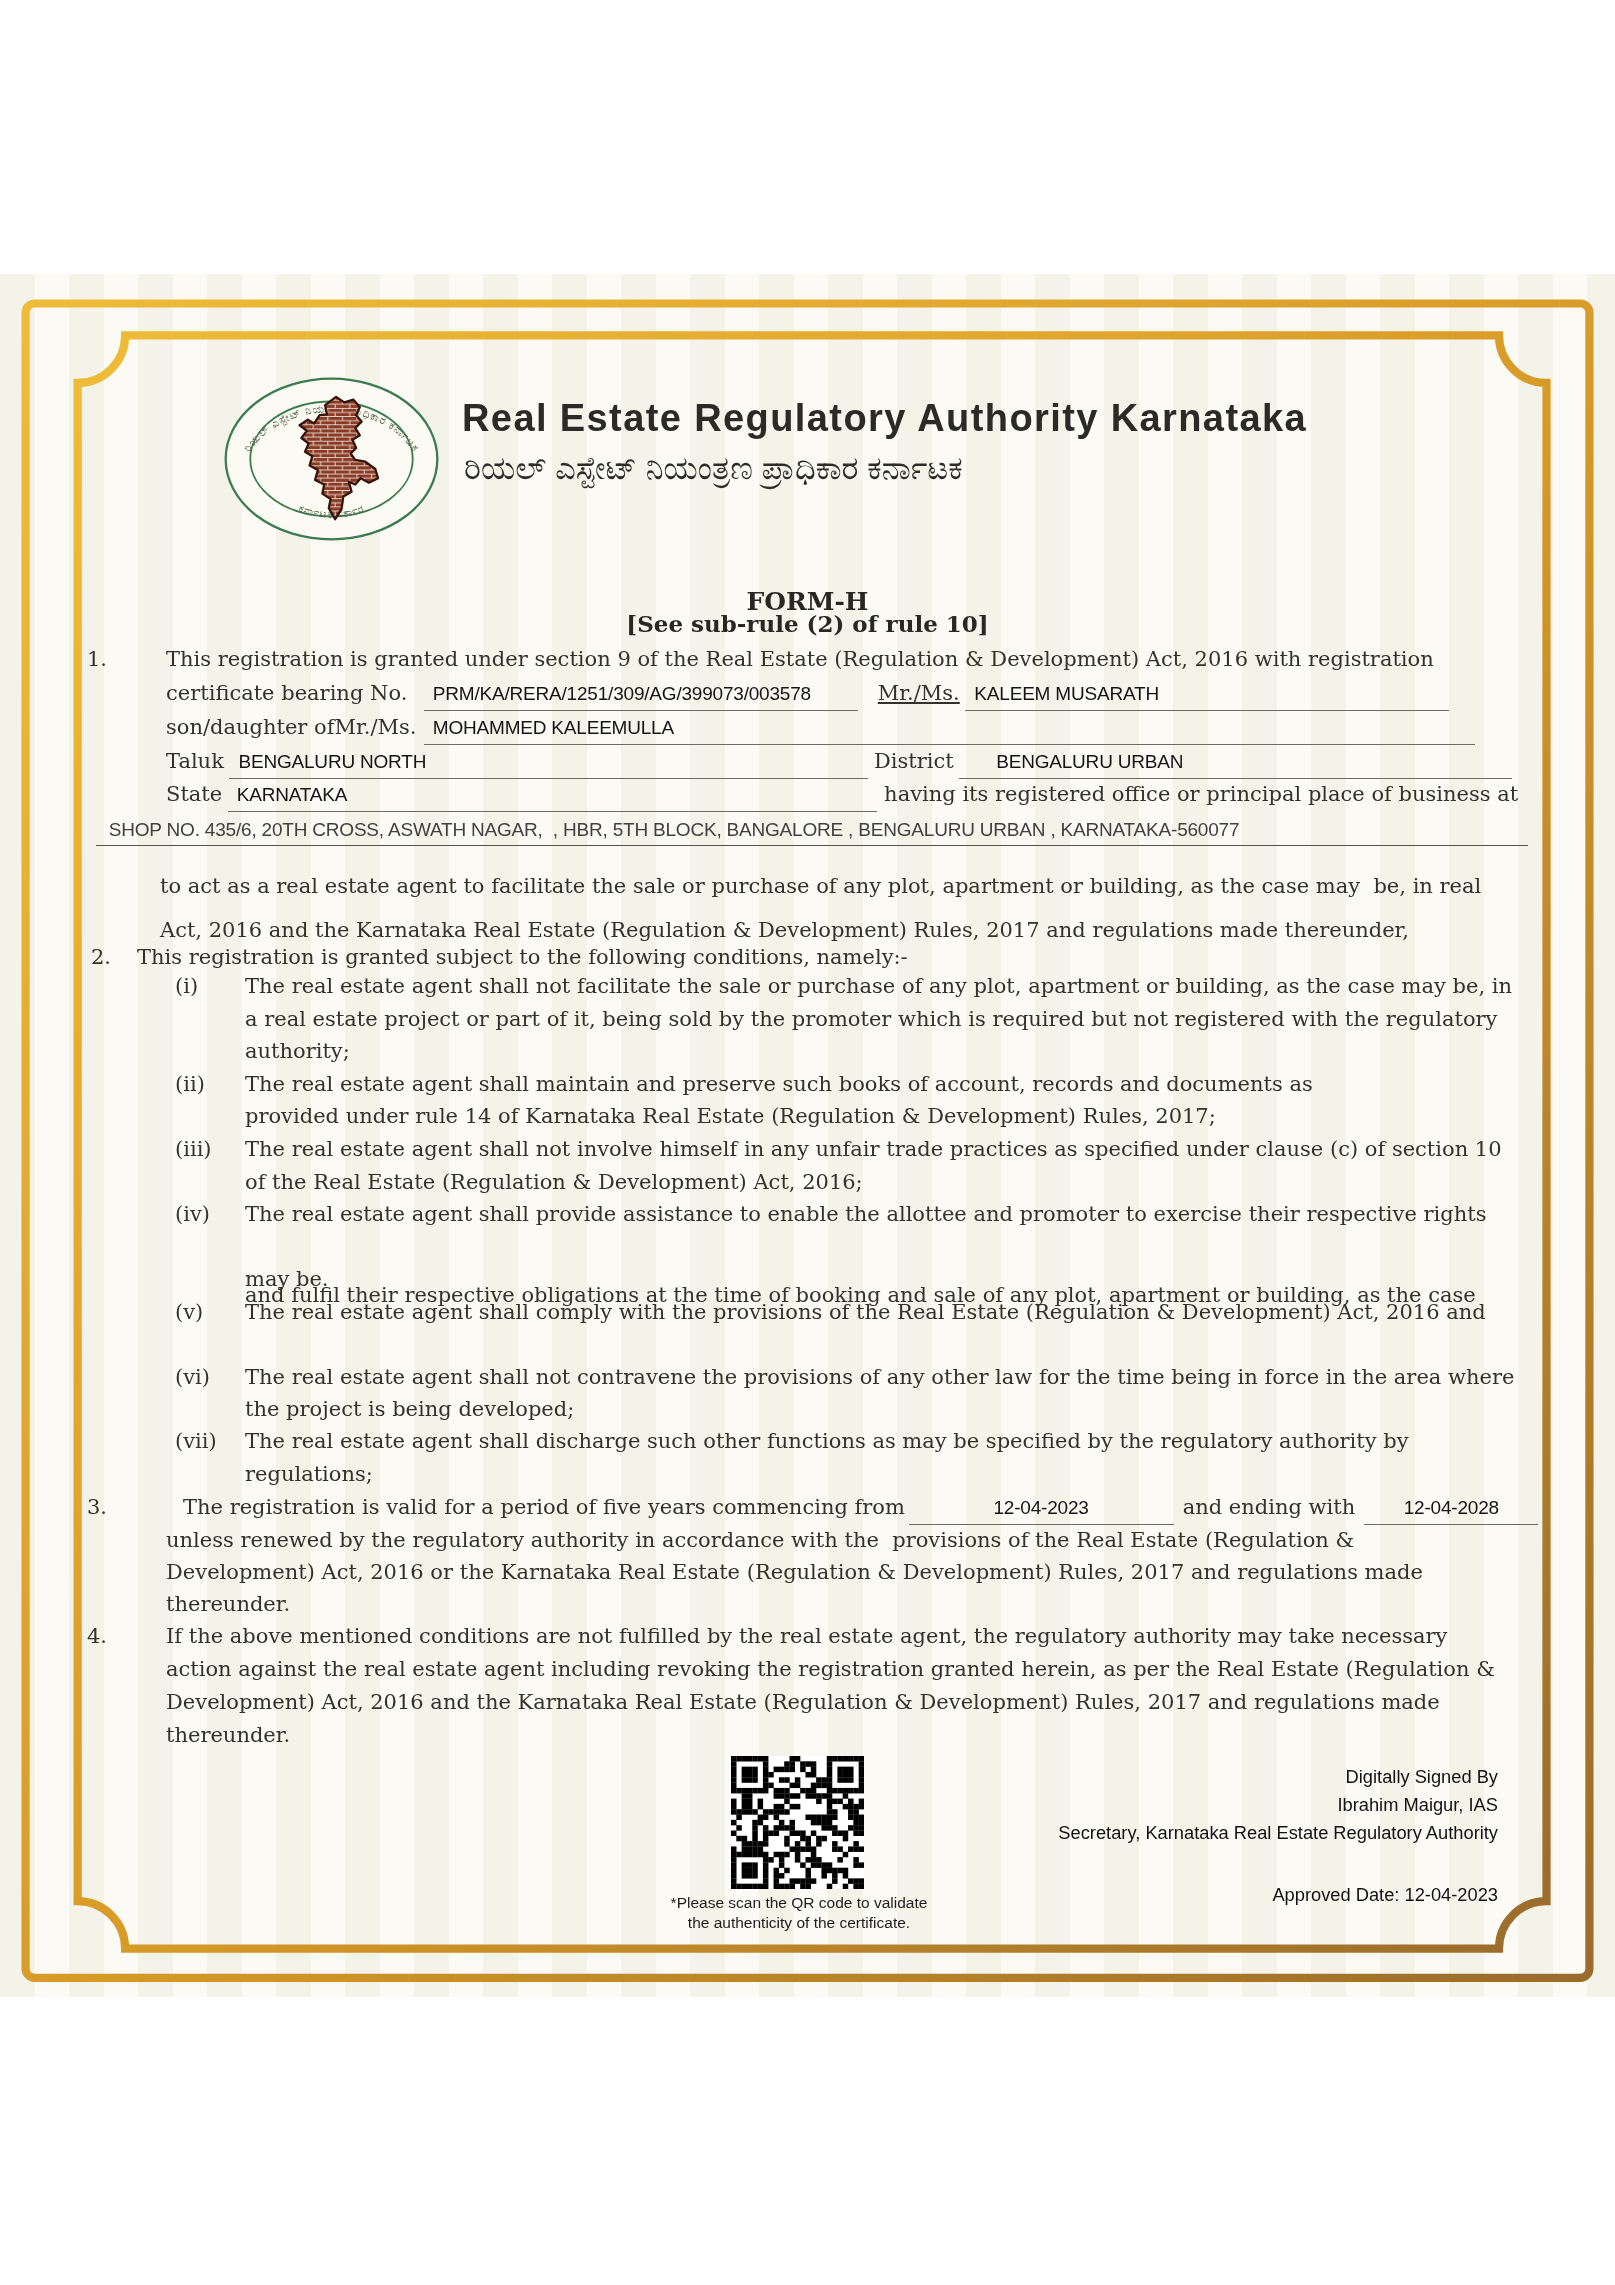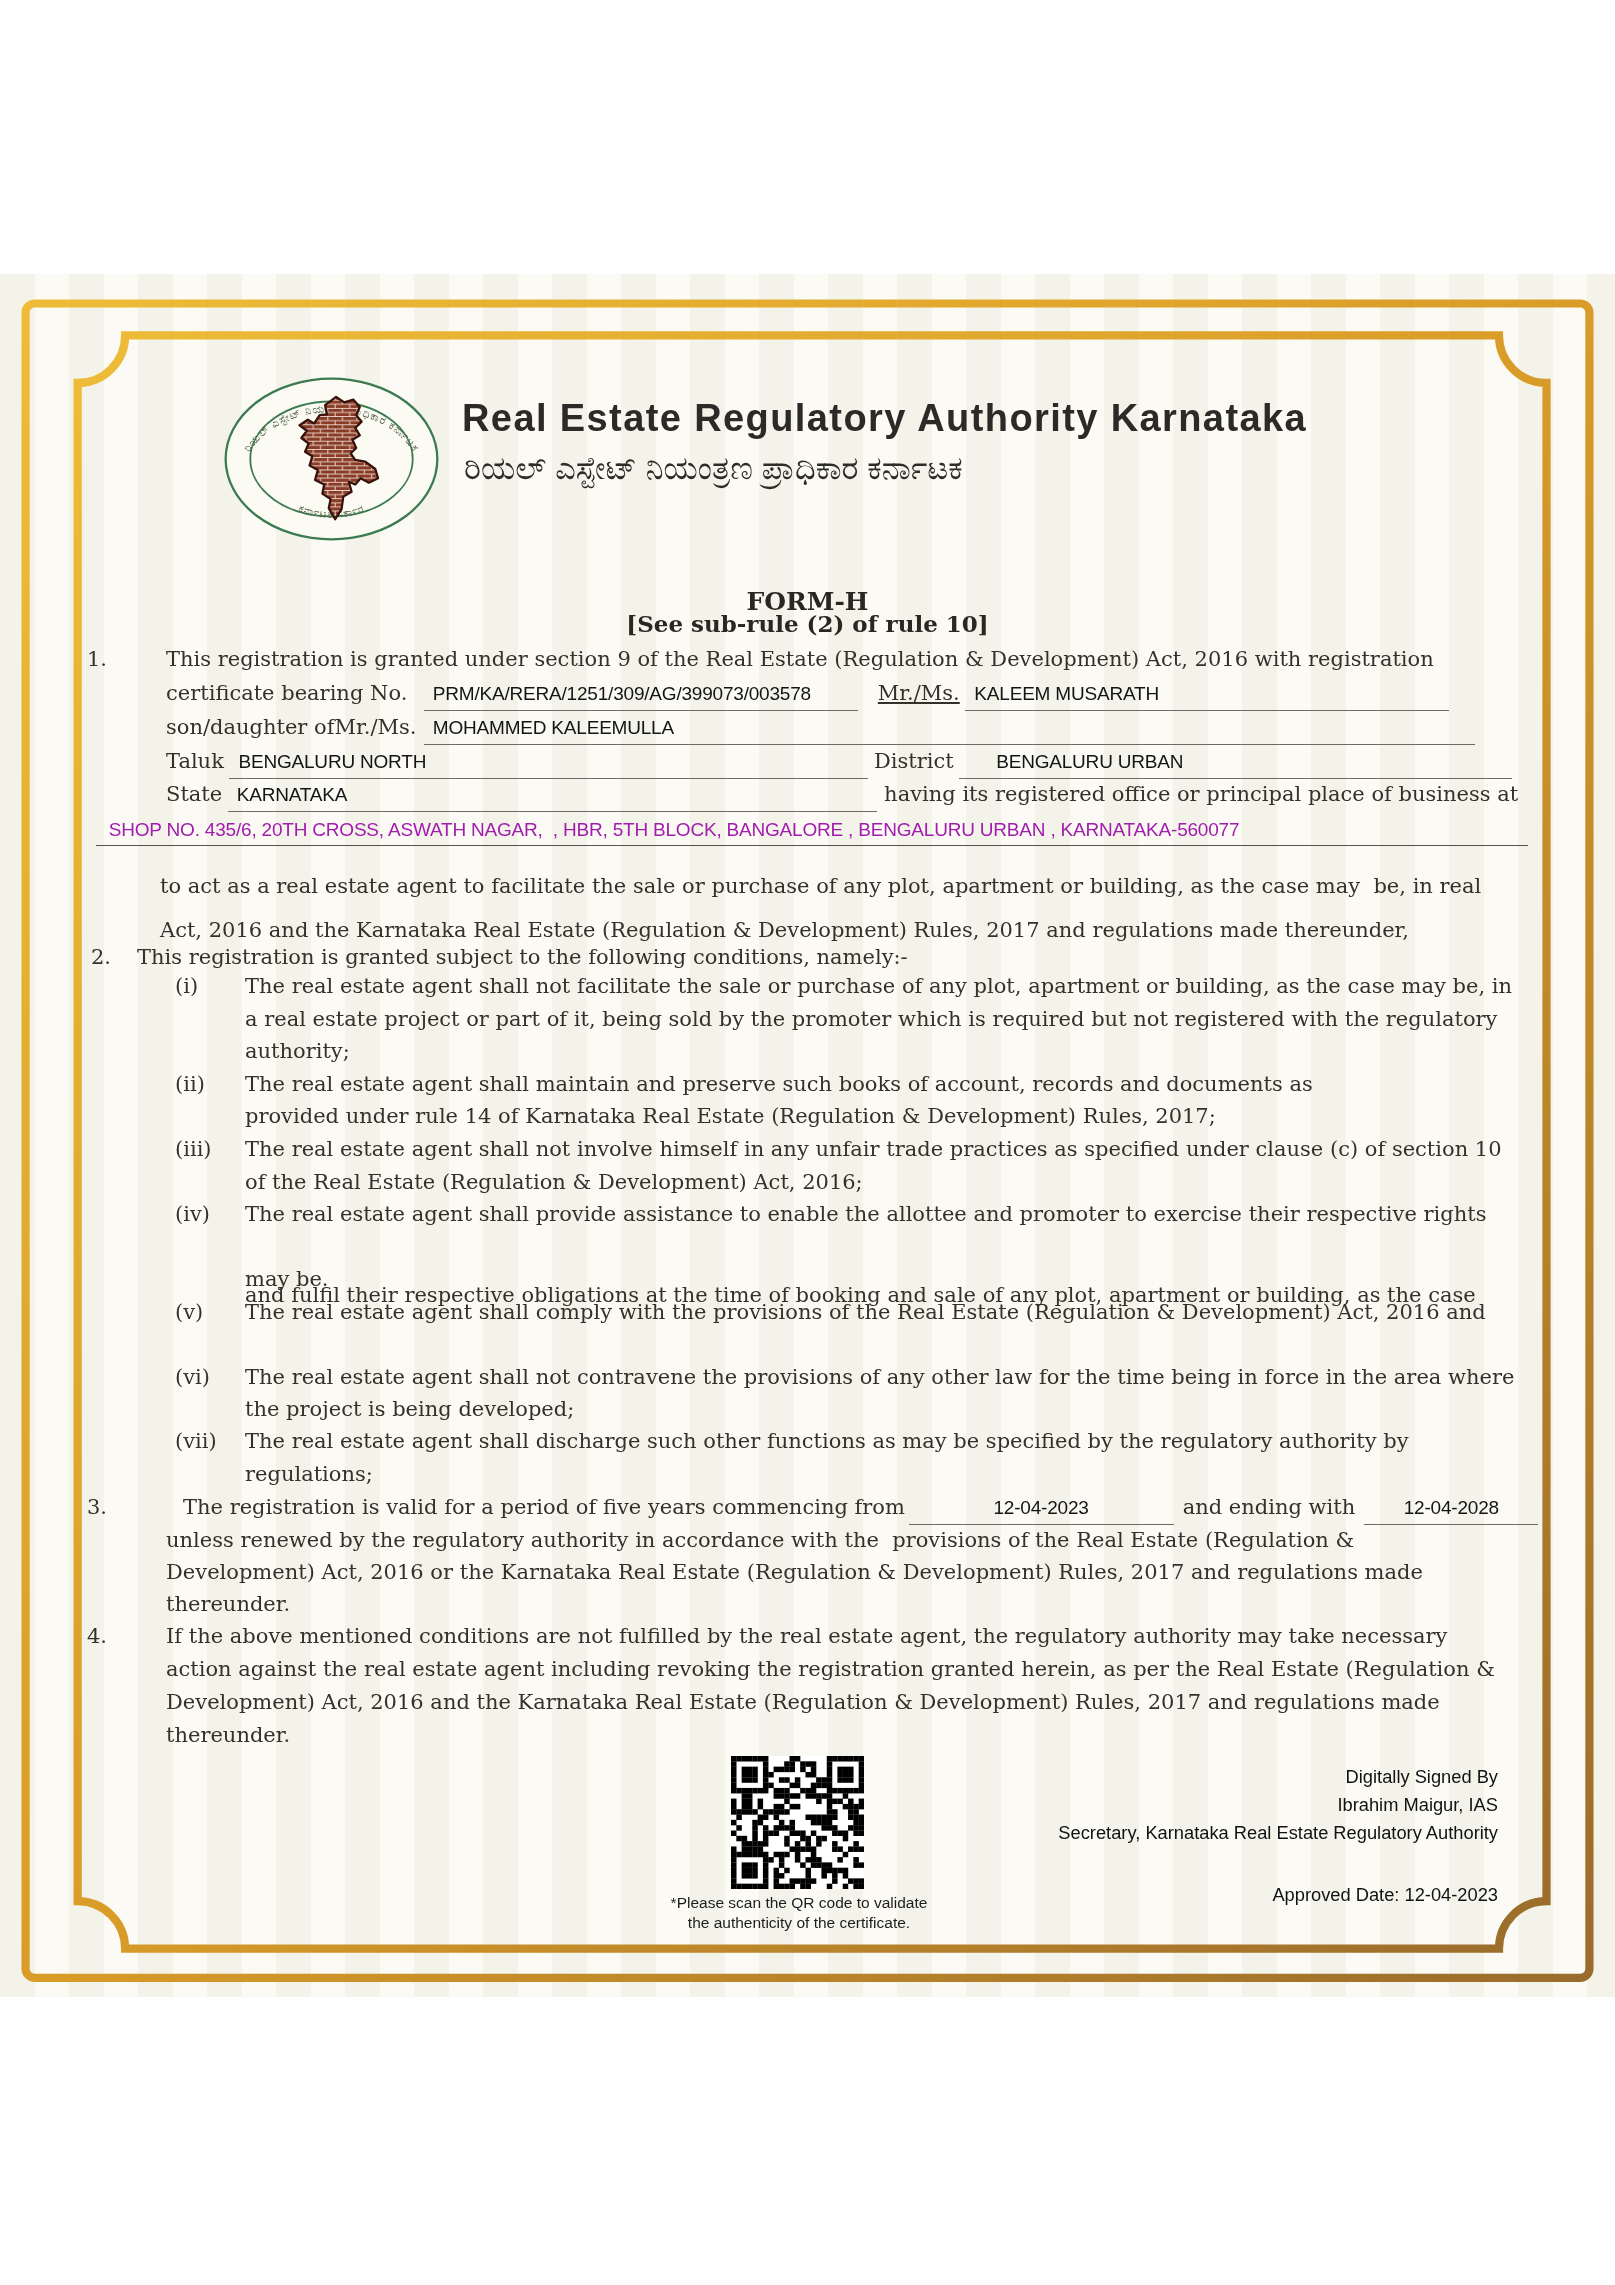--- a/index.html
+++ b/index.html
@@ -18,21 +18,21 @@
   .subrule{top:610px;font-size:23px;}
   .cert-title{top:641px;font-size:27.4px;letter-spacing:0.5px;}
   .ln{position:absolute;white-space:pre;font-size:21px;line-height:33px;height:33px;}
   .num{position:absolute;width:55px;font-size:21px;line-height:33px;}
   .fill{font-family:"Liberation Sans",sans-serif;font-size:19px;letter-spacing:-0.2px;color:#141414;}
   .uv{display:inline-block;border-bottom:1.4px solid #6e6a64;padding-left:9.1px;
       vertical-align:baseline;overflow:visible;}
   .uv.ctr{text-align:center;padding-left:0;}
   .addr{position:absolute;left:96px;width:1419px;border-bottom:1.8px solid #55514b;
         font-family:"Liberation Sans",sans-serif;font-size:19px;letter-spacing:-0.2px;
-        color:#a21caf;line-height:31px;height:31px;white-space:pre;padding-left:12.8px;}
+        color:#404040;line-height:31px;height:31px;white-space:pre;padding-left:12.8px;}
   .qr-wrap{position:absolute;left:731px;top:1756px;width:133px;height:133px;background:#ffffff;}
   .qr-cap{position:absolute;left:598px;top:1893px;width:402px;text-align:center;
         font-family:"Liberation Sans",sans-serif;font-size:15.5px;line-height:20px;color:#1d1d1d;}
   .sig{position:absolute;right:117px;top:1763px;text-align:right;
         font-family:"Liberation Sans",sans-serif;font-size:18.3px;line-height:28px;color:#121212;}
   .approved{position:absolute;right:117px;top:1884px;text-align:right;
         font-family:"Liberation Sans",sans-serif;font-size:18.3px;color:#121212;}
 </style>
 </head>
 <body>

